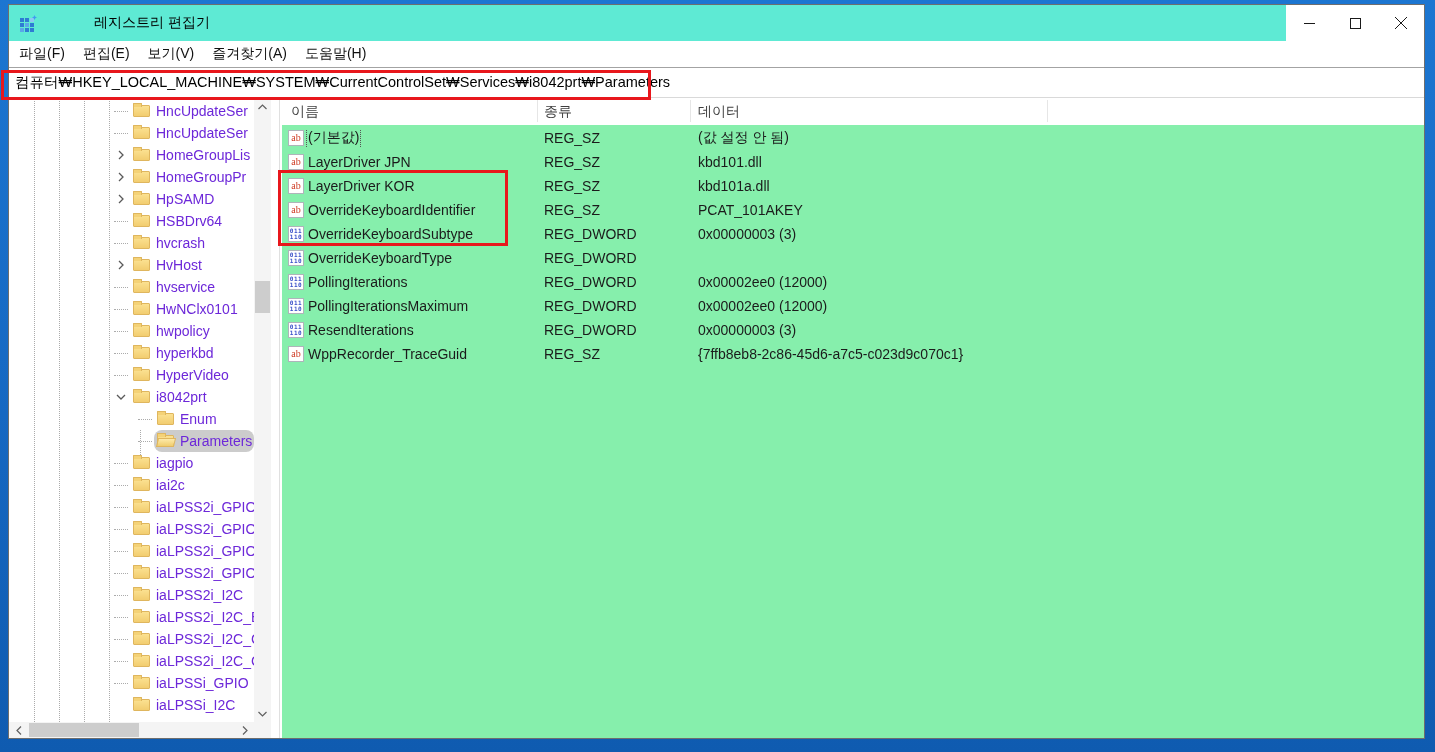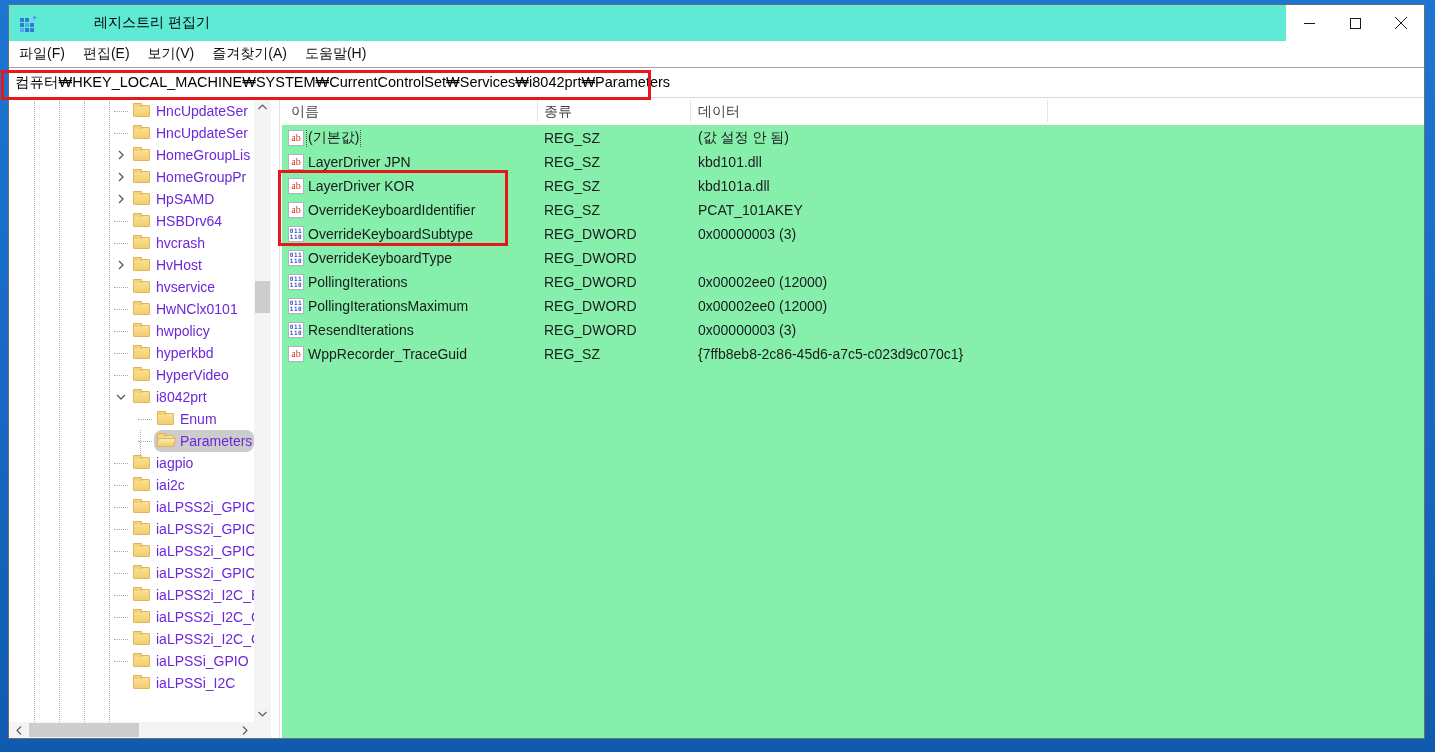--- a/index.html
+++ b/index.html
@@ -349,20 +349,29 @@
               <span class="folder"></span>
               <span class="tlabel">iaLPSS2i_GPIO</span>
             </span>
           </div>
           <div class="trow">
             <span class="marker-box">
               <span class="stub"></span>
             </span>
             <span class="row-body">
               <span class="folder"></span>
+              <span class="tlabel">iaLPSS2i_I2C</span>
+            </span>
+          </div>
+          <div class="trow">
+            <span class="marker-box">
+              <span class="stub"></span>
+            </span>
+            <span class="row-body">
+              <span class="folder"></span>
               <span class="tlabel">iaLPSS2i_I2C_B</span>
             </span>
           </div>
           <div class="trow">
             <span class="marker-box">
               <span class="stub"></span>
             </span>
             <span class="row-body">
               <span class="folder"></span>
               <span class="tlabel">iaLPSS2i_I2C_C</span>

